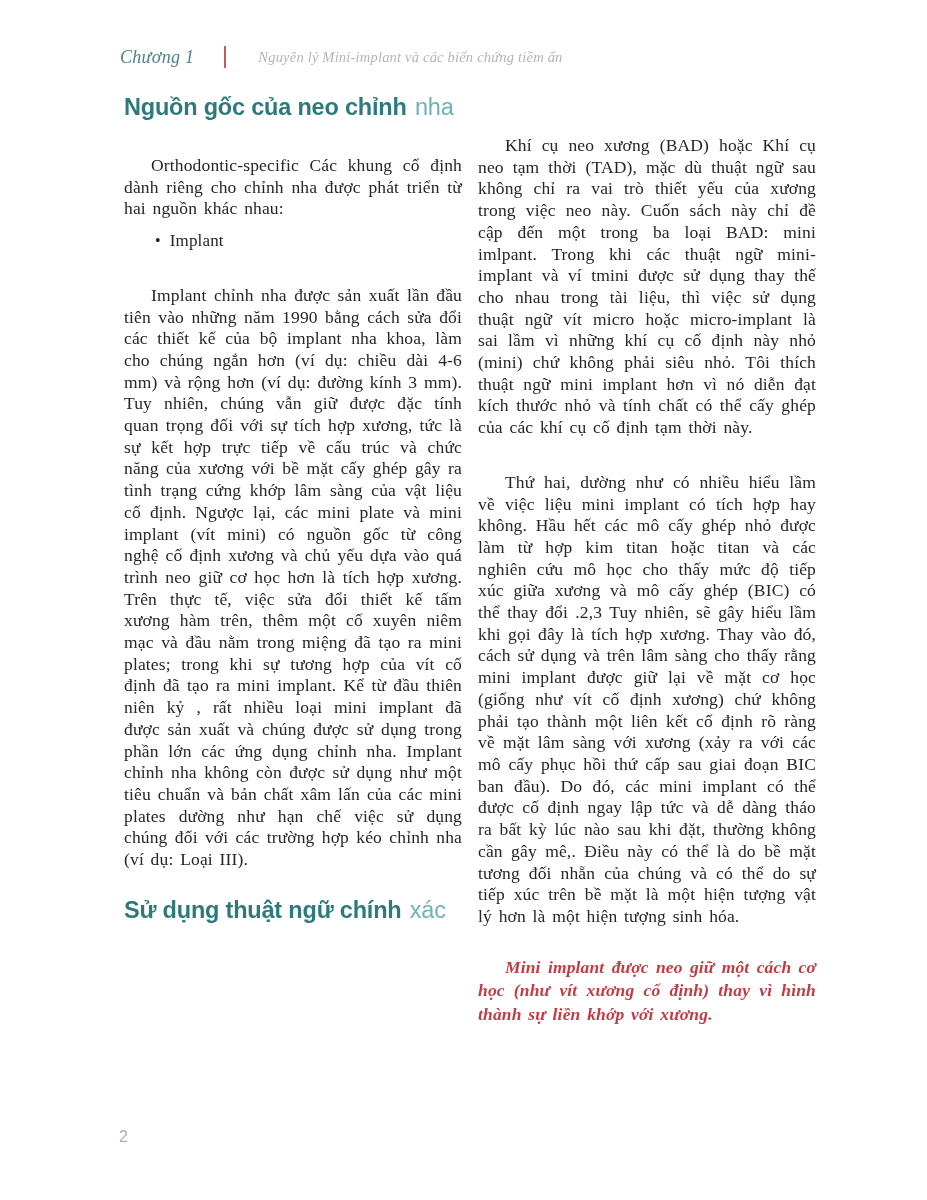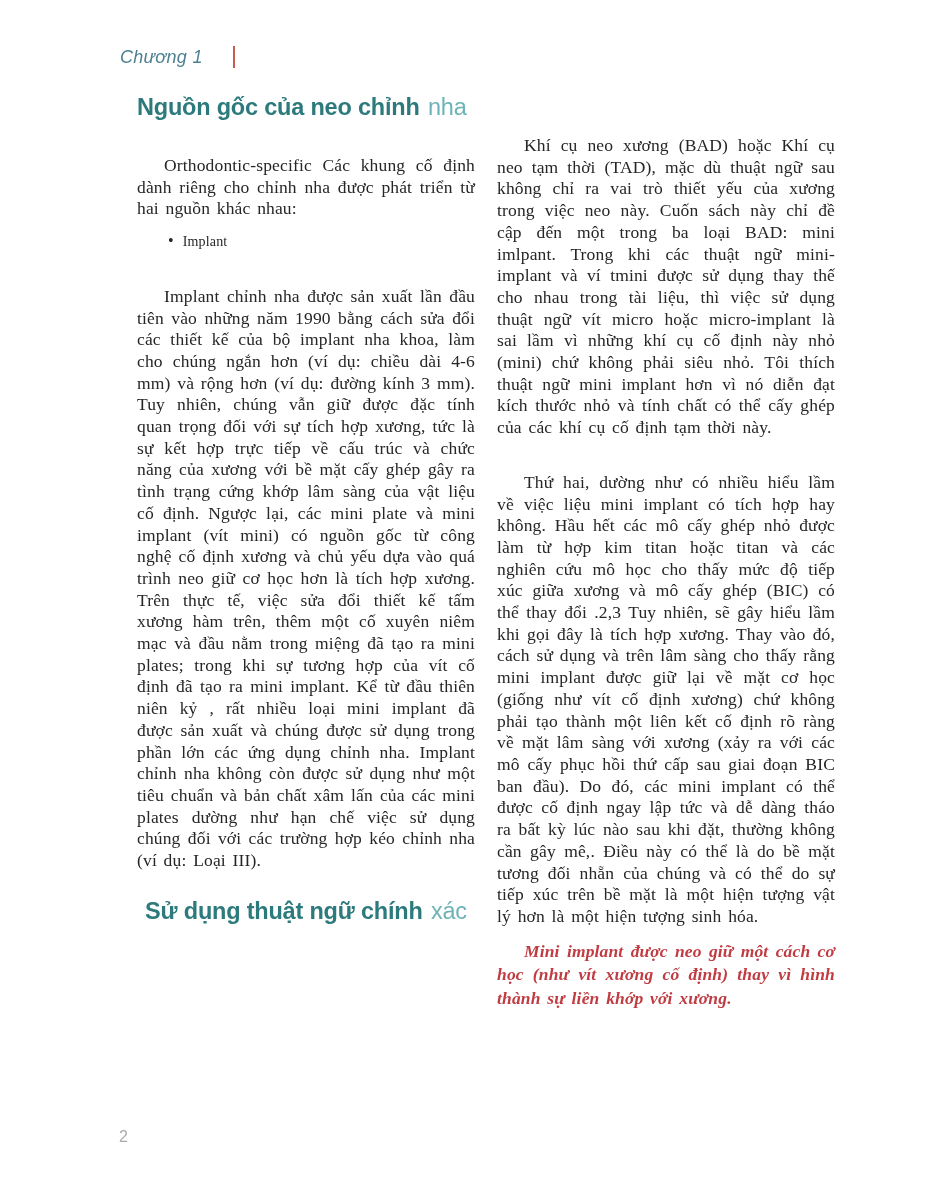--- a/index.html
+++ b/index.html
@@ -9,95 +9,96 @@
     background:#ffffff;
     margin:0 auto;
     overflow:hidden;
     font-family:"Liberation Serif","DejaVu Serif",serif;
     color:var(--body-text,#262626);
   }
   
   .page-header{
     position:absolute;top:46px;left:120px;right:110px;
     display:flex;align-items:center;
-    font-family:Liberation Sans, sans-serif;
+    font-family:Liberation Serif, serif;
     font-style:italic;
   }
   .chapter{
     font-size:18px;color:var(--chapter-teal,#4f8090);
     letter-spacing:.3px;
   }
   .hdr-rule{
     width:2px;height:22px;background:var(--divider-red,#c25e54);
     margin:0 32px 0 30px;flex:0 0 auto;
   }
   .hdr-title{
     font-size:14.5px;color:var(--header-gray,#b4b4b4);
     letter-spacing:.2px;
   }
   
   .content{
-    position:absolute;top:92px;left:137px;
-    display:flex;gap:22px;
+    position:absolute;top:92px;left:124px;
+    display:flex;gap:16px;
   }
   .col{width:338px;}
   .col-right{padding-top:10px;}
   h1,h2{
     font-family:"Liberation Sans","DejaVu Sans",sans-serif;
     font-size:23.5px;line-height:30px;
     margin:0 0 23px 0;
     font-weight:bold;
     white-space:nowrap;
     letter-spacing:-.2px;
   }
-  h2{margin:24px 0 27px 0;text-align:center;}
+  h2{margin:24px 0 27px 0;}
   .h-main{color:var(--teal-dark,#2d7a7c);}
   .h-accent{color:var(--teal-light,#6fb3b6);font-weight:normal;margin-left:2px;}
   p{
     margin:0 0 10px 0;
     font-size:17.5px;line-height:21.7px;
     text-align:justify;
     letter-spacing:.15px;
     word-spacing:2.2px;
   }
   p.indent{text-indent:27px;margin-top:33px;}
   ul.bullets{
     list-style:none;
     margin:3px 0 8px 0;padding:0 0 0 31px;
   }
   ul.bullets li{
-    font-size:14px;line-height:21.7px;
+    font-size:17px;line-height:21.7px;
     margin:0 0 17px 0;
     letter-spacing:.15px;
   }
   ul.bullets li::before{
     content:"\2022";
     margin-right:9px;
     font-size:16px;
   }
   p.quote{
     color:var(--quote-red,#c03c42);
     font-weight:bold;font-style:italic;
     line-height:23.5px;
-    margin-top:12px;
+    margin-top:28px;
   }
   .page-num{
     position:absolute;left:119px;top:1128px;
     font-family:"Liberation Sans","DejaVu Sans",sans-serif;
     font-size:16px;color:var(--pagenum-gray,#ababab);
   }
 </style>
 </head>
 <body>
 
 <div class="page">
 
   <header class="page-header">
     <span class="chapter">Chương 1</span>
     <span class="hdr-rule"></span>
+    <span class="hdr-title">Nguyên lý Mini-implant và các biến chứng tiềm ẩn</span>
   </header>
 
   <main class="content">
 
     <section class="col">
       <h1><span class="h-main">Nguồn gốc của neo chỉnh</span> <span class="h-accent">nha</span></h1>
 
       <p class="indent">Orthodontic-specific Các khung cố định dành riêng cho chỉnh nha được phát triển từ hai nguồn khác nhau:</p>
 
       <ul class="bullets">

